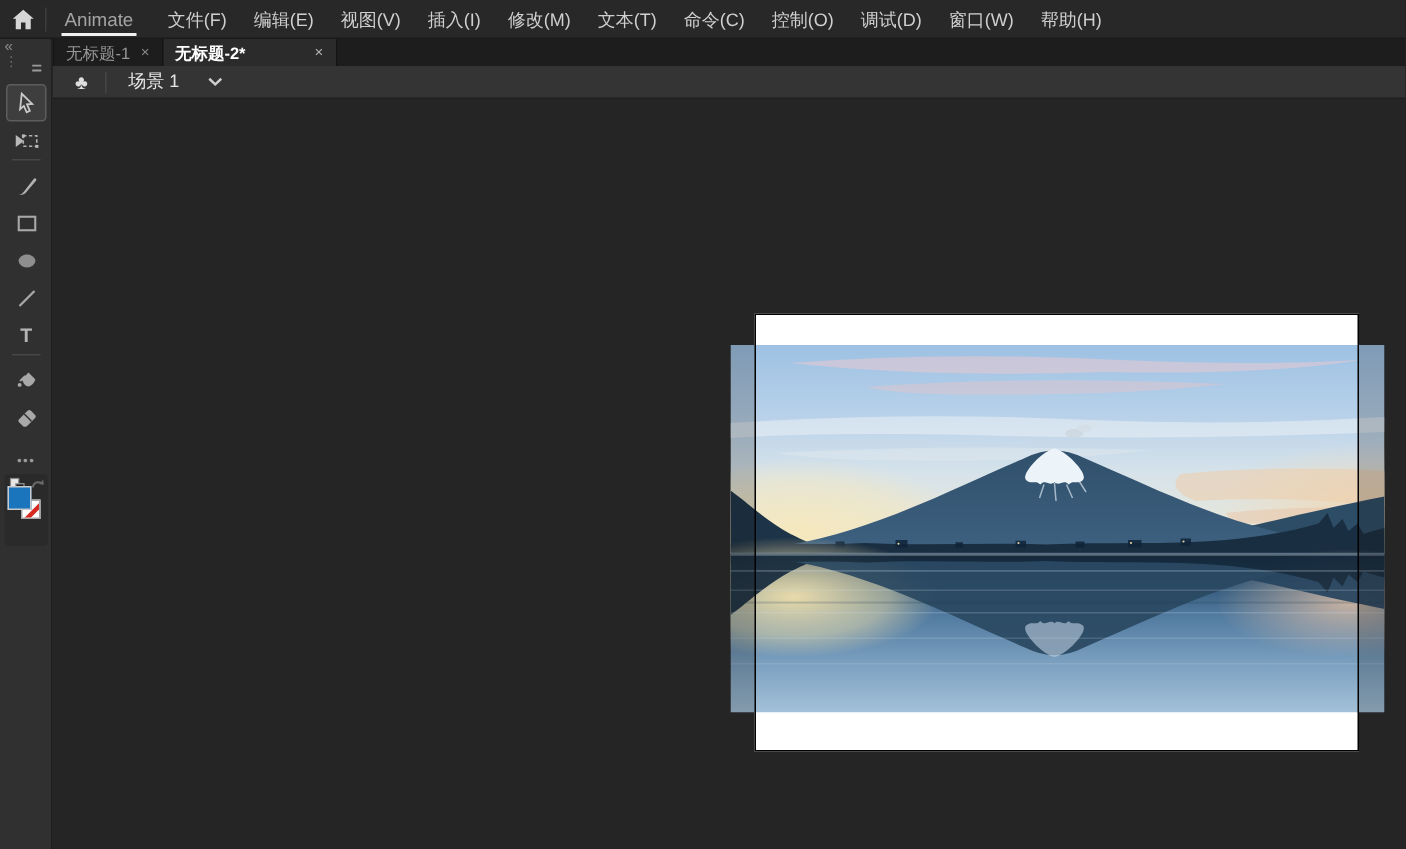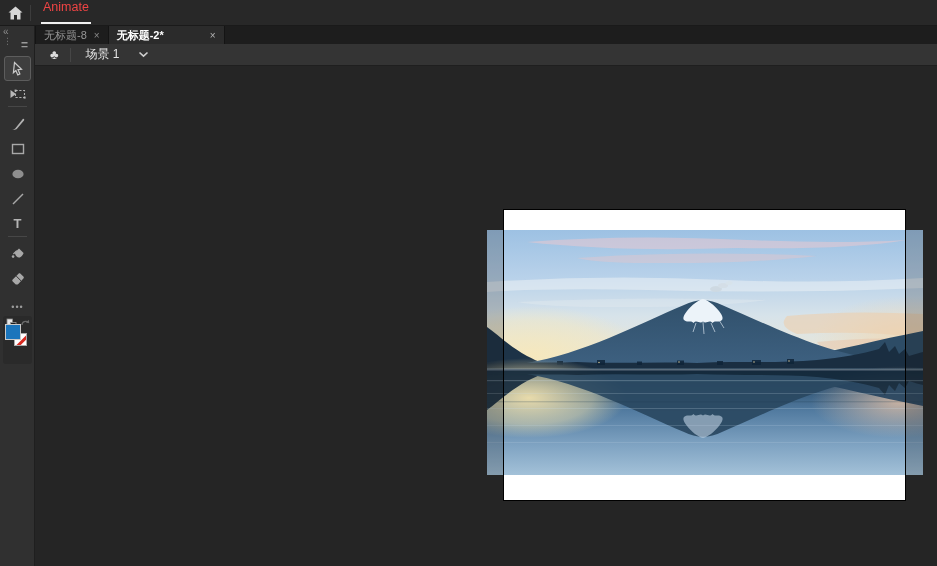--- a/index.html
+++ b/index.html
@@ -11,21 +11,21 @@
     -webkit-font-smoothing: antialiased;
   }
   
   .menubar {
     position: absolute; left:0; top:0; width:937px; height:26px;
     background:#282828; display:flex; align-items:center;
     border-bottom:1px solid #1a1a1a; z-index:30;
   }
   .home-btn { width:30px; height:26px; display:flex; align-items:center; justify-content:center; }
   .mb-sep { width:1px; height:16px; background:#3c3c3c; }
-  .workspace { position:relative; margin:0 10px 0 8px; padding:0 4px; color:#ef4444; font-size:12.5px; height:26px; display:flex; align-items:flex-start; }
+  .workspace { position:relative; margin:0 10px 0 8px; padding:0 4px; color:#a3a3a3; font-size:12.5px; height:26px; display:flex; align-items:center; }
   .workspace .underline { position:absolute; left:2px; right:2px; bottom:2px; height:2px; background:#f0f0f0; }
   .menu-items { display:flex; align-items:center; }
   .mi { color:#cfcfcf; font-size:12px; padding:0 9px; height:26px; line-height:26px; cursor:default; }
   
   .tabbar {
     position: absolute; left:35px; top:26px; width:902px; height:18px;
     background:#1d1d1d; display:flex; align-items:stretch; z-index:20;
     border-left:1px solid #141414;
   }
   .tab { display:flex; align-items:center; padding:0 8px; font-size:11px; color:#969696; border-right:1px solid #141414; }
@@ -77,25 +77,38 @@
   <div class="home-btn">
     <svg width="15" height="14" viewBox="0 0 15 14">
       <path d="M7.5 0.5 L14.5 6.5 L12.5 6.5 L12.5 13.5 L9 13.5 L9 9 L6 9 L6 13.5 L2.5 13.5 L2.5 6.5 L0.5 6.5 Z" fill="#d6d6d6"></path>
     </svg>
   </div>
   <div class="mb-sep"></div>
   <div class="workspace">
     <span>Animate</span>
     <div class="underline"></div>
   </div>
+  <div class="menu-items">
+    <span class="mi">文件(F)</span>
+    <span class="mi">编辑(E)</span>
+    <span class="mi">视图(V)</span>
+    <span class="mi">插入(I)</span>
+    <span class="mi">修改(M)</span>
+    <span class="mi">文本(T)</span>
+    <span class="mi">命令(C)</span>
+    <span class="mi">控制(O)</span>
+    <span class="mi">调试(D)</span>
+    <span class="mi">窗口(W)</span>
+    <span class="mi">帮助(H)</span>
+  </div>
 </div>
 
 <div class="tabbar">
   <div class="tab">
-    <span class="tab-label">无标题-8</span>
+    <span class="tab-label">无标题-1</span>
     <span class="tab-close">×</span>
   </div>
   <div class="tab active">
     <span class="tab-label">无标题-2*</span>
     <span class="tab-close">×</span>
   </div>
 </div>
 
 <div class="editbar">
   <span class="scene-icon">♣</span>

